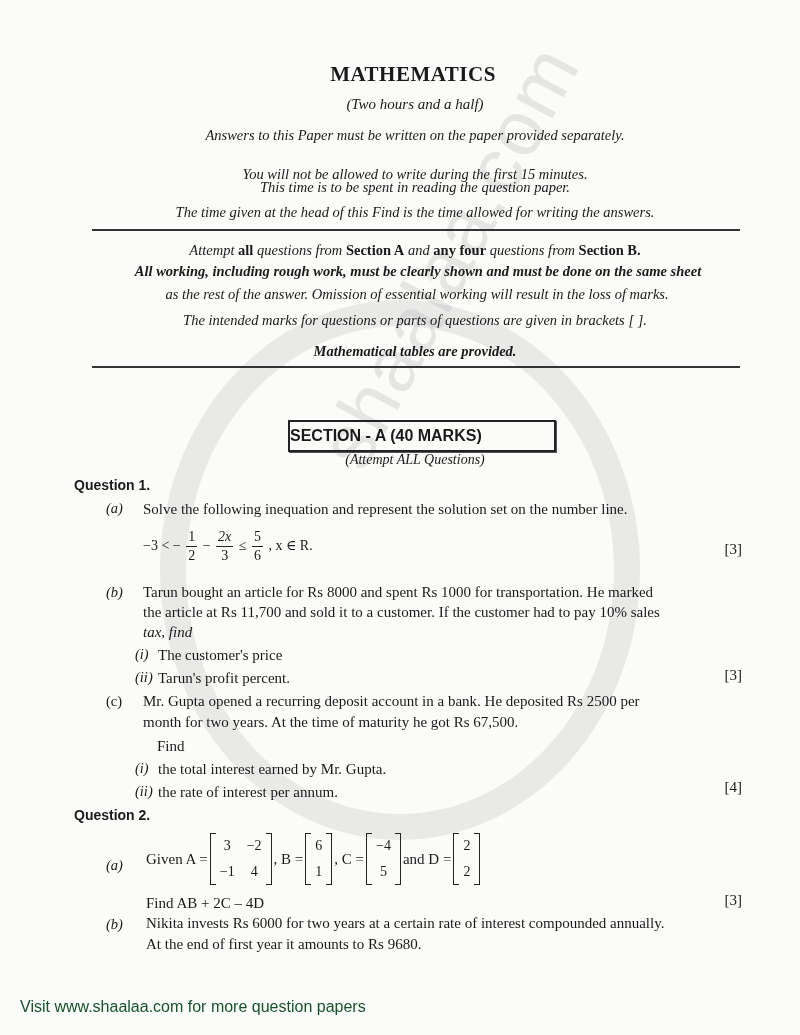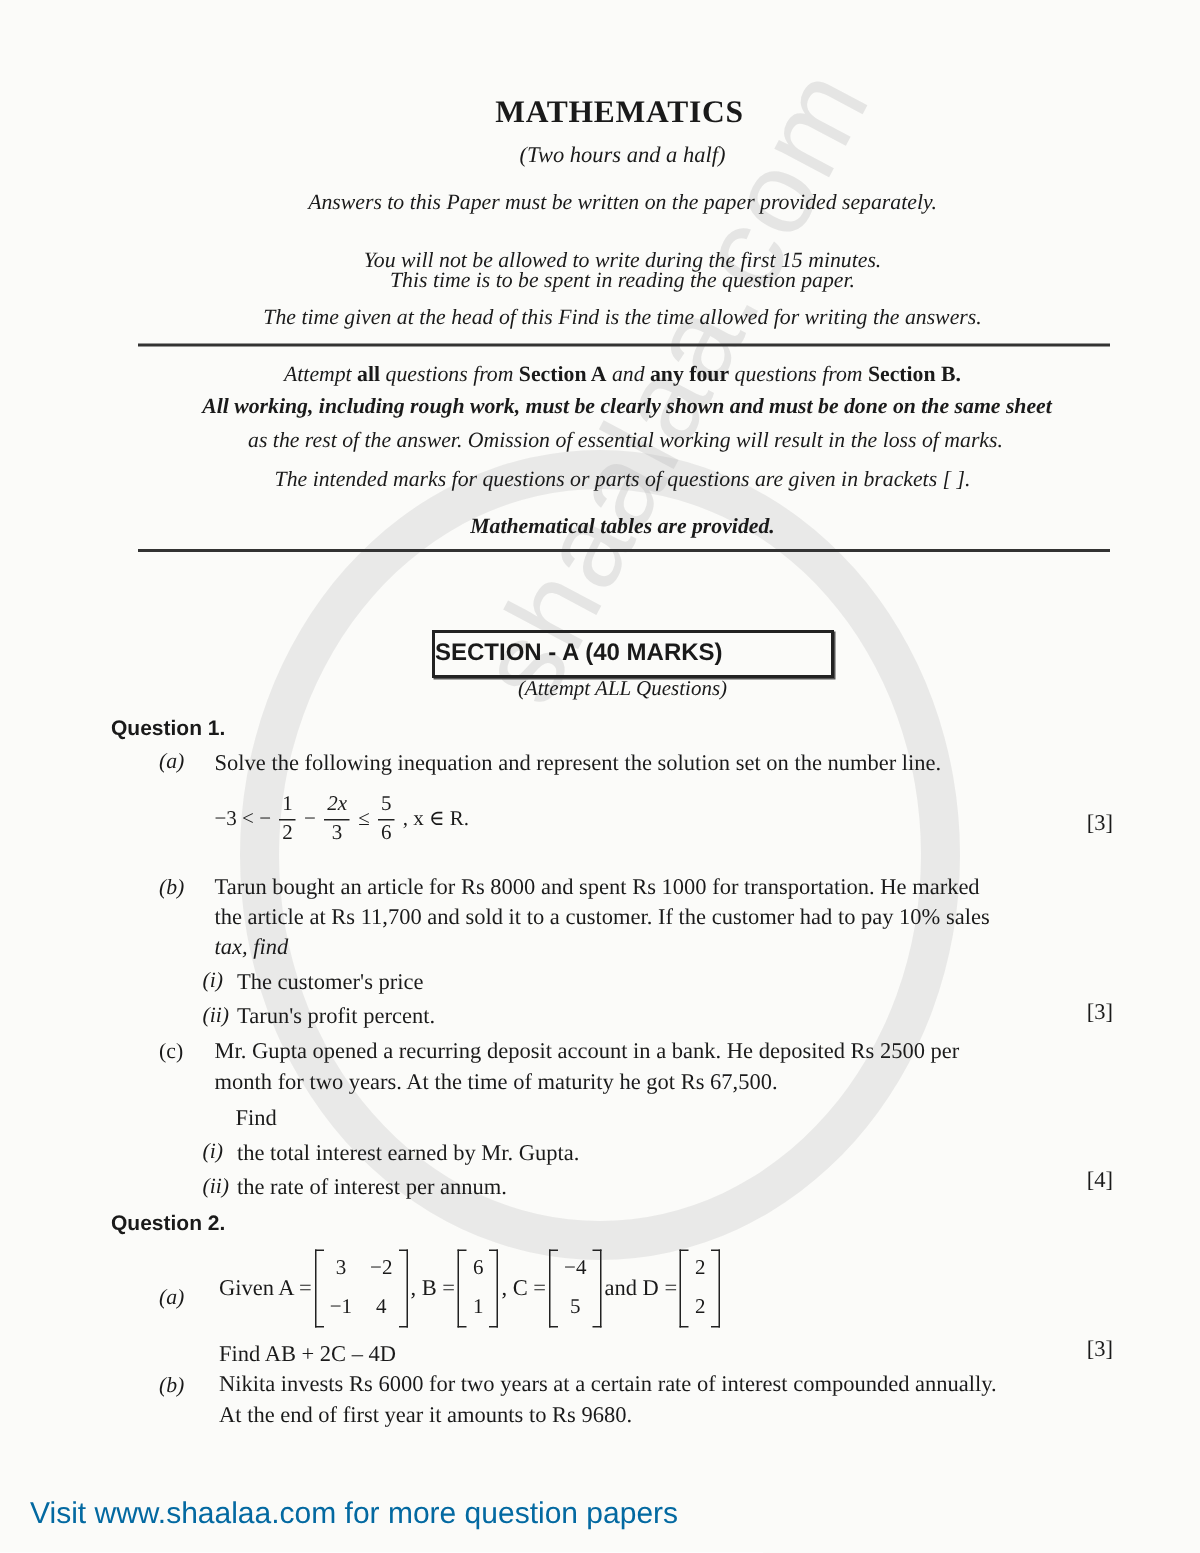--- a/index.html
+++ b/index.html
@@ -19,21 +19,21 @@
   .marks { right: 58px; font-size: 15px; }
   .frac { display: inline-block; vertical-align: middle; text-align: center; margin: 0 2px; line-height: 1; }
   .frac span { display: block; font-size: 14px; }
   .frac .num { border-bottom: 1px solid #222; padding: 0 2px 2px; }
   .frac .den { padding-top: 2px; }
   .matrix { display: inline-flex; vertical-align: middle; align-items: stretch; margin: 0 2px; }
   .bracket { width: 5px; border: 1.5px solid #222; }
   .bracket.l { border-right: none; }
   .bracket.r { border-left: none; }
   .mgrid { display: grid; padding: 2px 4px; row-gap: 4px; column-gap: 12px; text-align: center; font-size: 14px; }
-  .footer { left: 20px; top: 998px; font-family: "Liberation Sans", sans-serif; font-size: 20px; color: #0369a1; }
+  .footer { left: 20px; top: 998px; font-family: "Liberation Sans", sans-serif; font-size: 16px; color: #14532d; }
 </style>
 </head>
 <body>
 
 <div class="page">
 
   <div class="watermark"></div>
   <div class="wm-text">shaalaa.com</div>
 
   <div class="abs title">MATHEMATICS</div>

